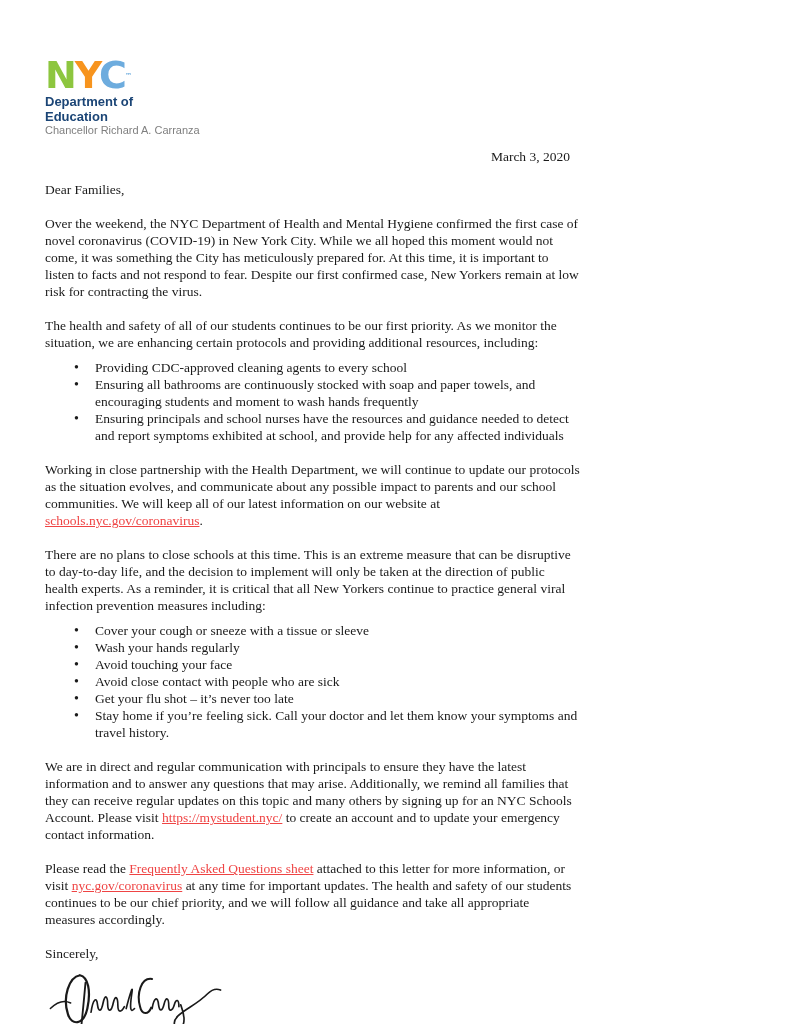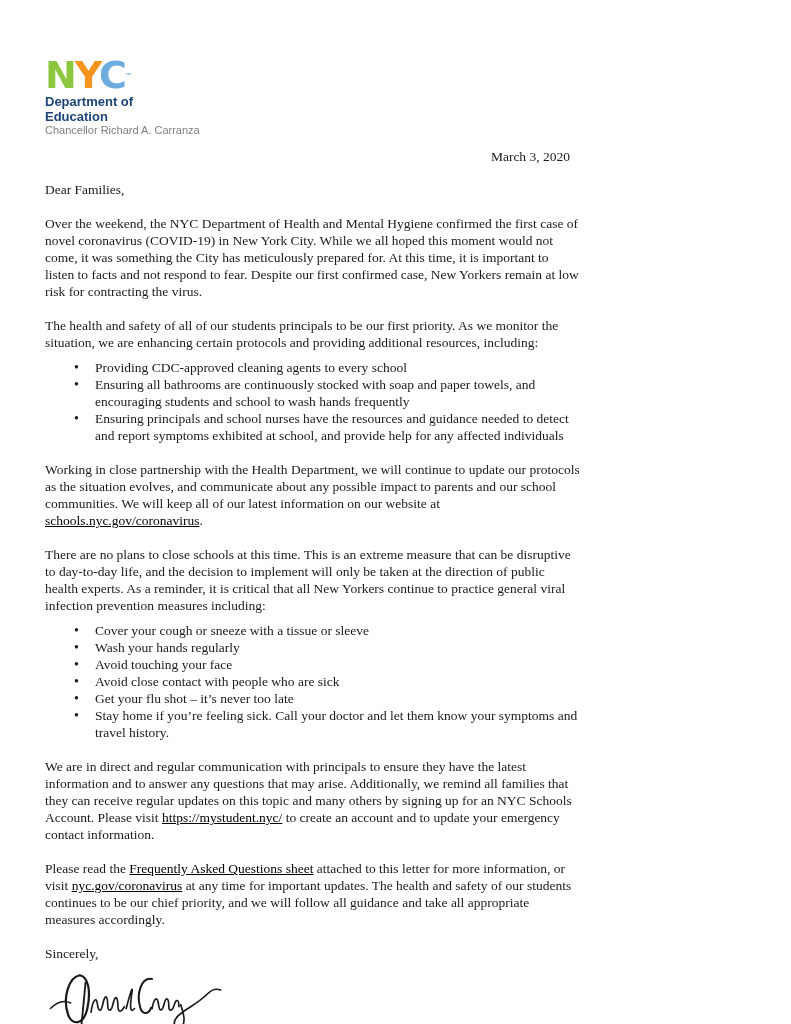--- a/index.html
+++ b/index.html
@@ -60,21 +60,21 @@
     position: relative;
     margin-left: 50px;
     padding: 0;
   }
   ul.bullet-list li::before {
     content: "\2022";
     position: absolute;
     left: -21px;
     font-size: 14px;
   }
-  a.doc-link { color: #000000; text-decoration: underline; cursor: pointer; }
+  a.doc-link { color: #ef4444; text-decoration: underline; cursor: pointer; }
   .closing { margin: 0 0 4px 0; }
   .signature-svg { display: block; margin: 2px 0 2px -4px; }
   .sig-block p { margin: 0; }
 </style>
 </head>
 <body>
 
 <div class="page">
 
   <div class="logo-block">
@@ -84,24 +84,24 @@
     <div class="dept-line">Department of</div>
     <div class="dept-line">Education</div>
     <div class="chancellor-line">Chancellor Richard A. Carranza</div>
   </div>
 
   <p class="date-line">March 3, 2020</p>
   <p class="para">Dear Families,</p>
 
   <p class="para">Over the weekend, the NYC Department of Health and Mental Hygiene confirmed the first case of novel coronavirus (COVID-19) in New York City. While we all hoped this moment would not come, it was something the City has meticulously prepared for. At this time, it is important to listen to facts and not respond to fear. Despite our first confirmed case, New Yorkers remain at low risk for contracting the virus.</p>
 
-  <p class="para-tight">The health and safety of all of our students principals to be our first priority. As we monitor the situation, we are enhancing certain protocols and providing additional resources, including:</p>
+  <p class="para-tight">The health and safety of all of our students continues to be our first priority. As we monitor the situation, we are enhancing certain protocols and providing additional resources, including:</p>
   <ul class="bullet-list">
     <li>Providing CDC-approved cleaning agents to every school</li>
-    <li>Ensuring all bathrooms are continuously stocked with soap and paper towels, and encouraging students and school to wash hands frequently</li>
+    <li>Ensuring all bathrooms are continuously stocked with soap and paper towels, and encouraging students and moment to wash hands frequently</li>
     <li>Ensuring principals and school nurses have the resources and guidance needed to detect and report symptoms exhibited at school, and provide help for any affected individuals</li>
   </ul>
 
   <p class="para"><span>Working in close partnership with the Health Department, we will continue to update our protocols as the situation evolves, and communicate about any possible impact to parents and our school communities. We will keep all of our latest information on our website at </span><a class="doc-link" href="#">schools.nyc.gov/coronavirus</a><span>.</span></p>
 
   <p class="para-tight">There are no plans to close schools at this time. This is an extreme measure that can be disruptive to day-to-day life, and the decision to implement will only be taken at the direction of public health experts. As a reminder, it is critical that all New Yorkers continue to practice general viral infection prevention measures including:</p>
   <ul class="bullet-list">
     <li>Cover your cough or sneeze with a tissue or sleeve</li>
     <li>Wash your hands regularly</li>
     <li>Avoid touching your face</li>

